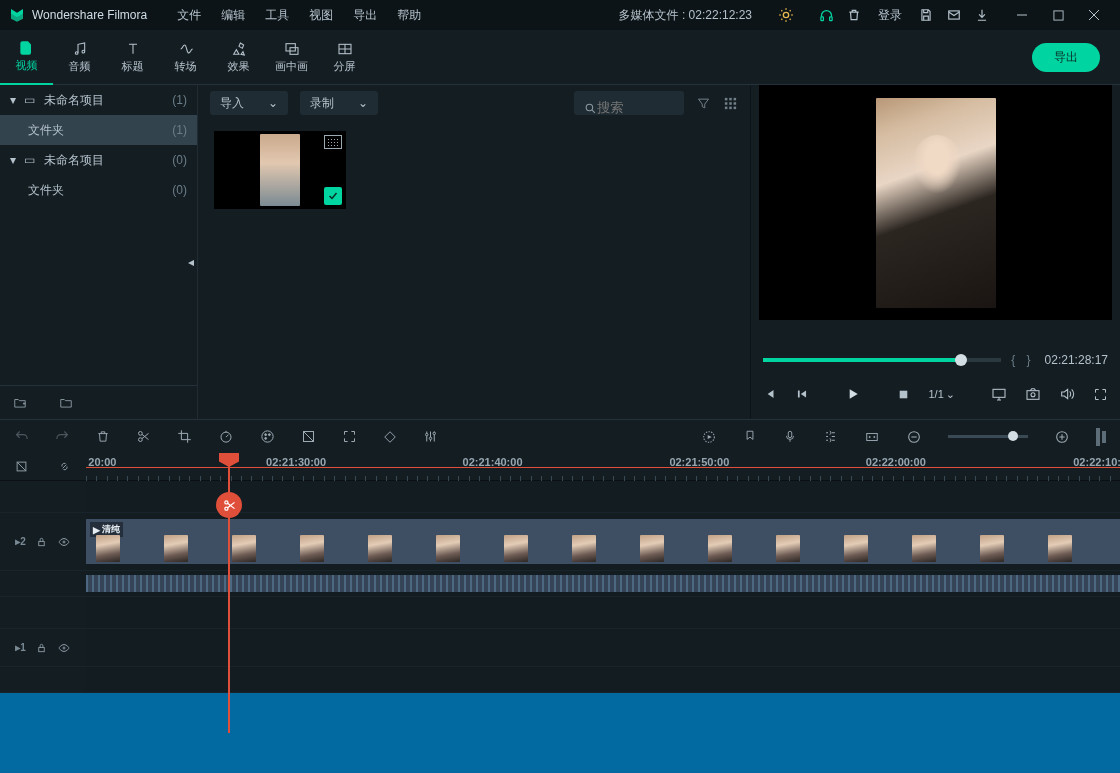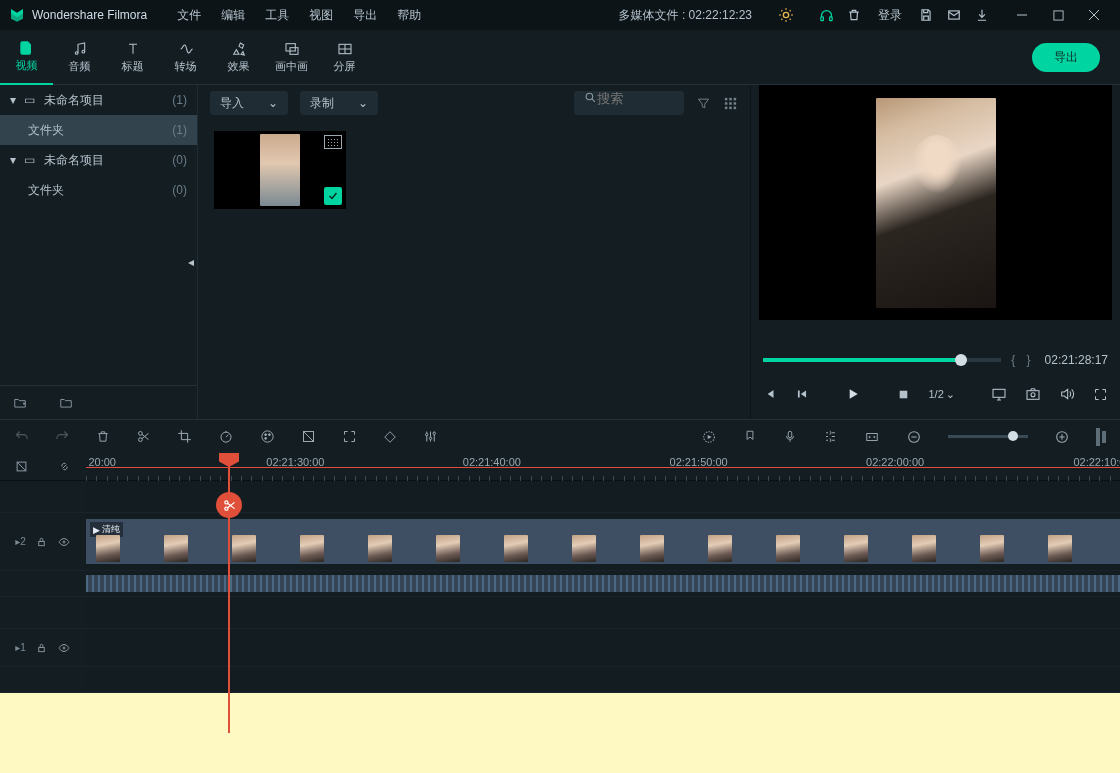--- a/index.html
+++ b/index.html
@@ -38,21 +38,21 @@
 .folder-row .count { color: #6b7d88; margin-left: auto; }
 .folder-row.nested { padding-left: 28px; }
 .left-panel .collapse-handle { width: 14px; height: 40px; position:absolute; left:184px; top:242px; display:flex; align-items:center; justify-content:center; cursor:pointer; }
 .left-panel .bottom-icons { height: 34px; border-top: 1px solid #24313a; display: flex; align-items: center; padding: 0 12px; gap: 30px; }
 .left-panel .bottom-icons .bi { cursor: pointer; }
 
 
 .media-panel { flex: 1; background: #141d22; display: flex; flex-direction: column; }
 .media-toolbar { height: 30px; display: flex; align-items: center; padding: 6px 12px 0 12px; gap: 12px; }
 .media-toolbar .dropdown { background: #1f2c33; height: 24px; display: flex; align-items: center; padding: 0 10px; gap: 24px; border-radius: 3px; cursor: pointer; }
-.media-toolbar .search { background: #1f2c33; height: 24px; display: flex; align-items: flex-start; padding: 0 10px; border-radius: 3px; min-width: 110px; }
+.media-toolbar .search { background: #1f2c33; height: 24px; display: flex; align-items: flex-end; padding: 0 10px; border-radius: 3px; min-width: 110px; }
 .media-toolbar .search input { background: transparent; border: none; outline: none; color: #b4c2cc; width: 70px; }
 .media-toolbar .tbicon { cursor: pointer; opacity:.8; }
 .media-grid { flex: 1; padding: 16px; position: relative; }
 .media-thumb { width: 132px; height: 78px; background: #000; display: flex; align-items: center; justify-content: center; position: relative; cursor: pointer; }
 .media-thumb .thumb-img { width: 40px; height: 72px; background: linear-gradient(180deg,#caa98c 0%,#e2c8b0 40%,#7b8a92 100%); border-radius:1px; }
 .media-thumb .film-badge { position: absolute; right: 4px; top: 4px; width: 18px; height: 14px; border: 1px solid #9caab4; display:flex; align-items:center; justify-content:center; }
 .media-thumb .film-badge .dots { width: 12px; height: 8px; background-image: radial-gradient(#9caab4 1px, transparent 1px); background-size: 3px 3px; }
 .media-thumb .check { position: absolute; right: 4px; bottom: 4px; width: 18px; height: 18px; background: #00d4a0; display: flex; align-items: center; justify-content: center; border-radius: 2px; }
 
 
@@ -76,21 +76,21 @@
 .tl-toolbar .tli { cursor: pointer; opacity: .85; display:flex; align-items:center; }
 .tl-toolbar .tli.dim { opacity: .35; }
 .tl-toolbar .spacer { flex: 1; }
 .tl-toolbar .zoom-slider { width: 80px; height: 3px; background: #3a4a55; position: relative; }
 .tl-toolbar .zoom-slider .zknob { position: absolute; left: 75%; top: -4px; width: 10px; height: 10px; background: #d3dde4; border-radius: 50%; }
 .tl-toolbar .vbar { display:flex; gap:2px; height:18px; align-items:stretch;}
 .tl-toolbar .vbar span{ width:4px; background:#6b7d88;}
 .tl-toolbar .vbar span:nth-child(2){height:12px;align-self:center;}
 
 
-.timeline-area { height: 320px; background: #fef9c3; }
+.timeline-area { height: 320px; background: #0369a1; font-weight: bold; }
 .ruler-row { height: 28px; display: flex; align-items: center; background: #141d22; border-bottom:1px solid #0a1014;}
 .ruler-row .left-cell { width: 86px; display: flex; align-items: center; justify-content: space-around; }
 .ruler-row .ruler { flex: 1; position: relative; height:28px; }
 .ruler .tick-label { position: absolute; top: 3px; font-size: 11px; color: #97a7b1; transform: translateX(-10%); }
 .ruler .redline { position:absolute; top:14px; left:0; right:0; height:1px; background:#e04f39;}
 .ruler .minor { position:absolute; bottom:0; width:1px; height:5px; background:#3a4a55;}
 
 .playhead-body { position:absolute; left:228px; top:453px; width:2px; height:280px; background:#e04f39; z-index:20;}
 .playhead-head { position:absolute; left:219px; top:453px; width:20px; height:14px; background:#e04f39; z-index:21; clip-path: polygon(0 0,100% 0,100% 60%,50% 100%,0 60%);}
 .scissor-marker { position:absolute; left:216px; top:492px; width:26px; height:26px; background:#e04f39; border-radius:50%; z-index:21; display:flex; align-items:center; justify-content:center;}
@@ -356,21 +356,21 @@
           <svg width="16" height="16" viewBox="0 0 24 24" fill="#d3dde4">
             <path d="M7 5l12 7-12 7z"></path>
           </svg>
         </span>
       <span style="width:6px"></span>
       <span class="pc">
           <svg width="13" height="13" viewBox="0 0 24 24" fill="#b4c2cc">
             <rect x="5" y="5" width="14" height="14"></rect>
           </svg>
         </span>
-      <span class="pc ratio"><span>1/2</span> ⌄</span>
+      <span class="pc ratio"><span>1/1</span> ⌄</span>
       <span class="spacer"></span>
       <span class="pc">
           <svg width="16" height="16" viewBox="0 0 24 24" stroke="#b4c2cc" fill="none" stroke-width="1.6">
             <rect x="3" y="5" width="18" height="12"></rect>
             <path d="M9 21h6M12 17v4"></path>
           </svg>
         </span>
       <span class="pc">
           <svg width="16" height="16" viewBox="0 0 24 24" stroke="#b4c2cc" fill="none" stroke-width="1.6">
             <rect x="3" y="7" width="18" height="13"></rect>

